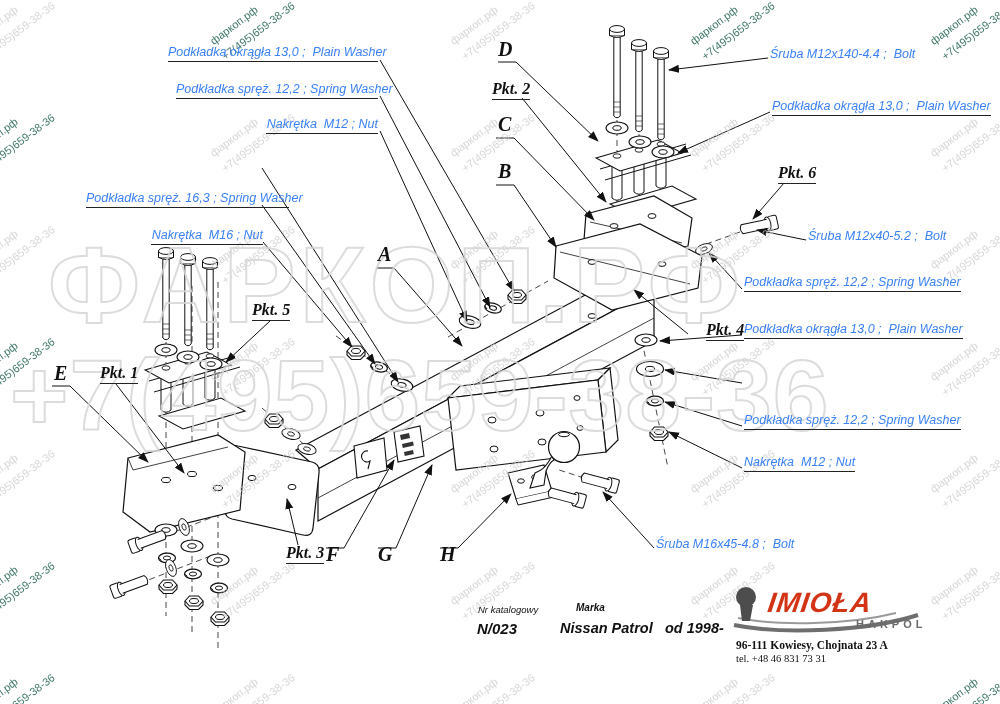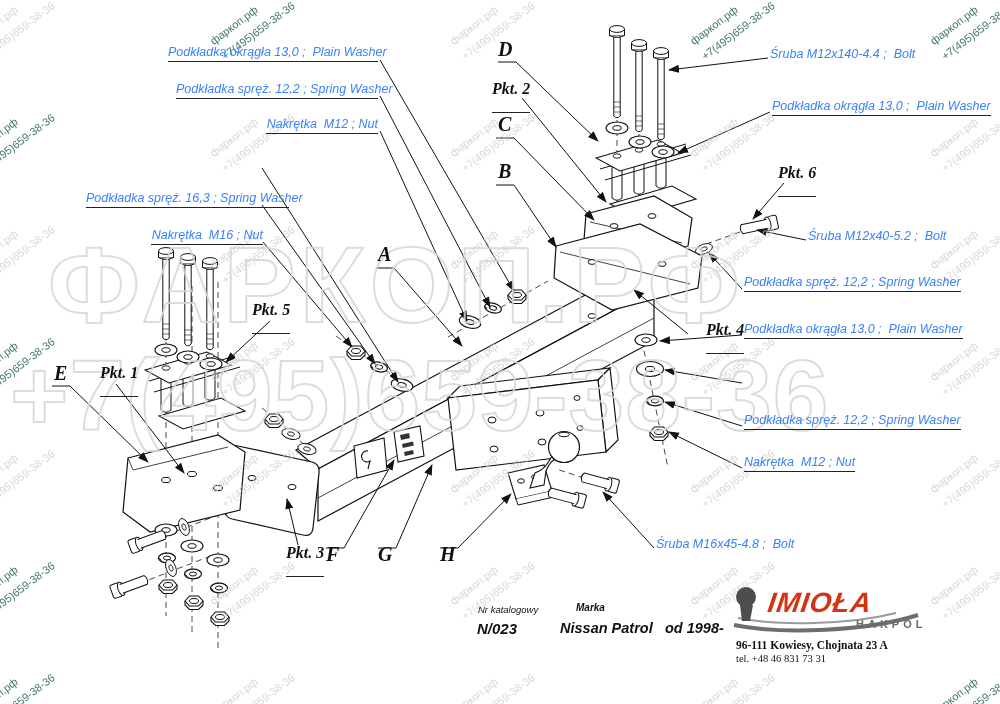--- a/index.html
+++ b/index.html
@@ -23,21 +23,21 @@
   #drawing{position:absolute;left:0;top:0;z-index:2;}
   
   .lbl{position:absolute;z-index:5;font-style:italic;font-size:12.5px;line-height:1.1;
        color:#3b82f6;white-space:pre;}
   .lbl.u{border-bottom:1.2px solid #222;padding-bottom:1px;}
   .lbl.r{text-align:right;}
   .letter{position:absolute;z-index:5;font-family:"Liberation Serif",serif;
           font-style:italic;font-weight:bold;font-size:20px;color:#111;}
   .pkt{position:absolute;z-index:5;font-family:"Liberation Serif",serif;
        font-style:italic;font-weight:bold;font-size:16px;color:#111;
-       border-bottom:1.4px solid #222;padding-bottom:14px;white-space:pre;}
+       border-bottom:1.4px solid #222;padding-bottom:1px;white-space:pre;}
   
   .ft{position:absolute;z-index:5;color:#111;font-style:italic;}
   #cat-label{left:478px;top:604px;font-size:9.5px;}
   #cat-value{left:477px;top:620px;font-size:15px;font-weight:bold;}
   #brand-label{left:576px;top:602px;font-size:10px;font-weight:bold;}
   #brand-value{left:560px;top:620px;font-size:14.5px;font-weight:bold;}
   #year-value{left:665px;top:620px;font-size:14.5px;font-weight:bold;}
   
   #logo{position:absolute;left:728px;top:585px;width:272px;height:115px;z-index:5;}
   #logo-name{position:absolute;left:40px;top:2px;font-style:italic;font-weight:bold;

